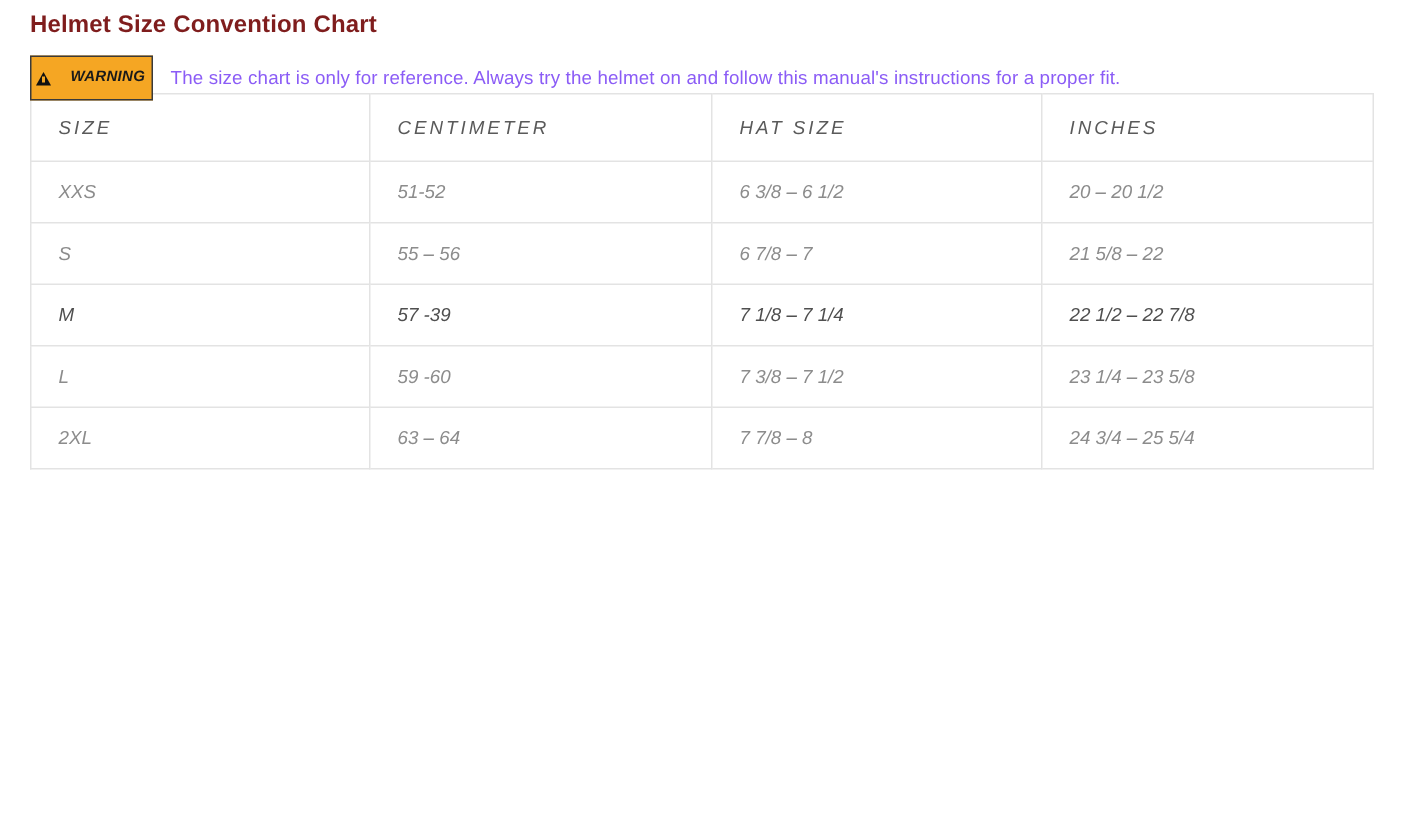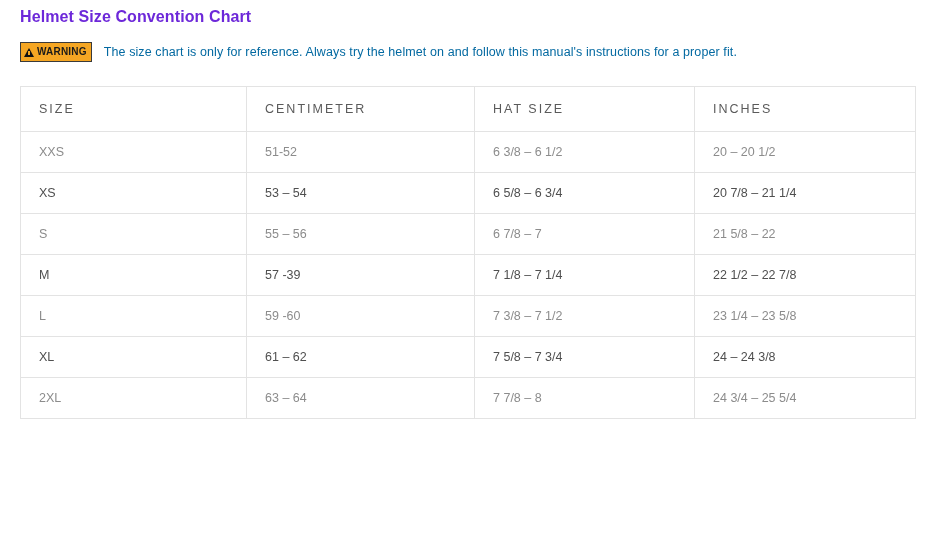--- a/index.html
+++ b/index.html
@@ -17,44 +17,45 @@
   .page {
     position: relative;
     width: 935px;
     height: 547px;
     box-sizing: border-box;
     padding: 0 20px;
   }
   .page-title {
     font-size: 16px;
     font-weight: bold;
-    color: #6d28d9;
+    color: #7f1d1d;
     margin: 8px 0 0 0;
     letter-spacing: 0.1px;
   }
   .notice-row {
     display: flex;
     align-items: center;
     margin-top: 16px;
     height: 20px;
   }
   .warning-badge {
     display: inline-flex;
     align-items: center;
-    gap: 2px;
+    gap: 12px;
     background: #f5a623;
     border: 1px solid #3a3a3a;
     color: #1a1a1a;
     font-size: 10px;
     font-weight: bold;
     letter-spacing: 0.2px;
     padding: 1px 4px 1px 3px;
     line-height: 12px;
-    height: 20px;
+    height: 30px;
     box-sizing: border-box;
+    font-style: italic;
   }
   .warning-badge .tri {
     width: 0;
     height: 0;
     border-left: 5px solid transparent;
     border-right: 5px solid transparent;
     border-bottom: 9px solid #111111;
     position: relative;
     display: inline-block;
     margin-right: 1px;
@@ -64,28 +65,28 @@
     position: absolute;
     left: -1px;
     top: 3px;
     width: 2px;
     height: 4px;
     background: #f5a623;
   }
   .notice-text {
     margin-left: 12px;
     font-size: 12.5px;
-    color: #0369a1;
+    color: #8b5cf6;
     letter-spacing: 0.1px;
   }
   table.size-table {
-    margin-top: 24px;
     border-collapse: collapse;
     width: 895px;
     table-layout: fixed;
+    font-style: italic;
   }
   table.size-table th,
   table.size-table td {
     border: 1px solid #e3e3e3;
     text-align: left;
     padding: 0 0 0 18px;
     height: 40px;
     font-weight: normal;
     font-size: 12.5px;
     color: #6b6b6b;
@@ -139,50 +140,38 @@
         <th>INCHES</th>
       </tr>
     </thead>
     <tbody>
       <tr class="odd">
         <td>XXS</td>
         <td>51-52</td>
         <td>6 3/8 – 6 1/2</td>
         <td>20 – 20 1/2</td>
       </tr>
-      <tr class="even">
-        <td>XS</td>
-        <td>53 – 54</td>
-        <td>6 5/8 – 6 3/4</td>
-        <td>20 7/8 – 21 1/4</td>
-      </tr>
       <tr class="odd">
         <td>S</td>
         <td>55 – 56</td>
         <td>6 7/8 – 7</td>
         <td>21 5/8 – 22</td>
       </tr>
       <tr class="even">
         <td>M</td>
         <td>57 -39</td>
         <td>7 1/8 – 7 1/4</td>
         <td>22 1/2 – 22 7/8</td>
       </tr>
       <tr class="odd">
         <td>L</td>
         <td>59 -60</td>
         <td>7 3/8 – 7 1/2</td>
         <td>23 1/4 – 23 5/8</td>
       </tr>
-      <tr class="even">
-        <td>XL</td>
-        <td>61 – 62</td>
-        <td>7 5/8 – 7 3/4</td>
-        <td>24 – 24 3/8</td>
-      </tr>
       <tr class="odd">
         <td>2XL</td>
         <td>63 – 64</td>
         <td>7 7/8 – 8</td>
         <td>24 3/4 – 25 5/4</td>
       </tr>
     </tbody>
   </table>
 
 </div>

